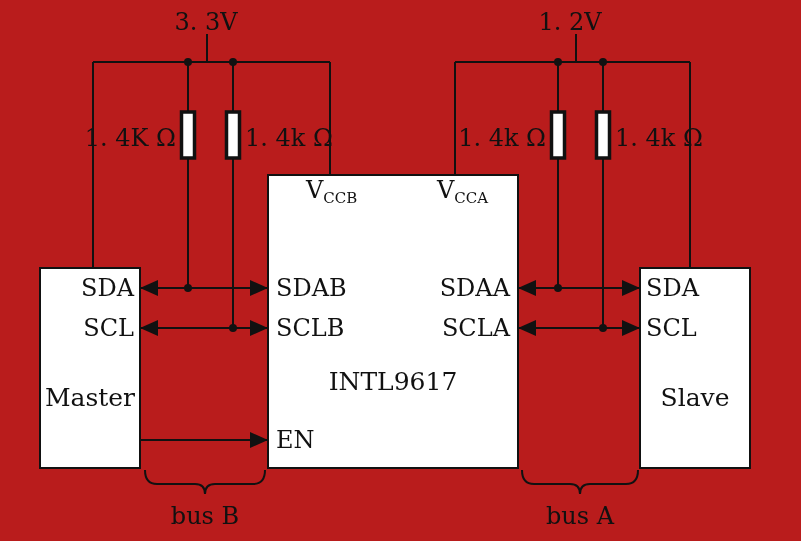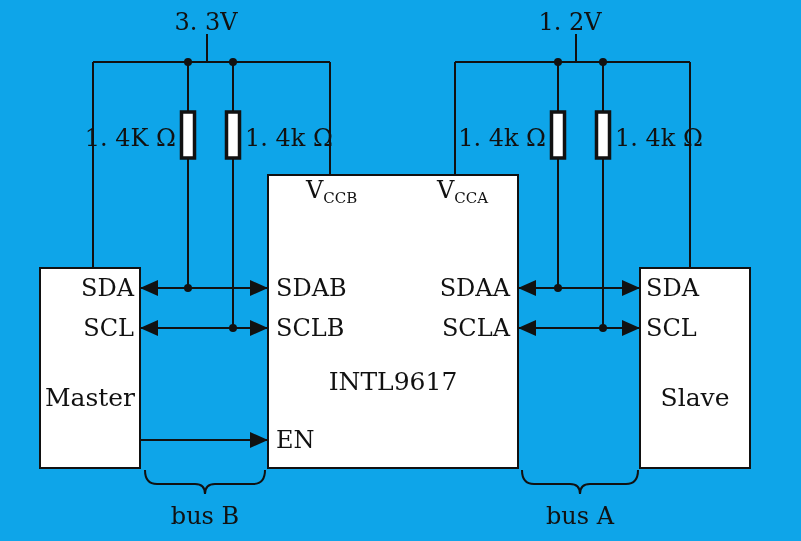--- a/index.html
+++ b/index.html
@@ -1,16 +1,16 @@
 <!DOCTYPE html>
 <html><head>
 <meta charset="utf-8">
 <style>
   html,body { margin:0; padding:0; background:#ffffff; }
-  .stage { width:801px; height:541px; background:#0ea5e9; position:relative; overflow:hidden; }
+  .stage { width:801px; height:541px; background:#b91c1c; position:relative; overflow:hidden; }
   svg { display:block; font-family:"DejaVu Serif","Liberation Serif",serif; }
   .wire line { stroke:#111; stroke-width:2; }
   path.brace { stroke:#111; stroke-width:2; fill:none; }
   rect.box { fill:#ffffff; stroke:#111; stroke-width:2; }
   rect.res { fill:#ffffff; stroke:#111; stroke-width:3.5; }
   circle.dot { fill:#111; stroke:none; }
   polygon.arrow { fill:#111; stroke:none; }
   text { fill:#111; font-size:24px; }
   text.title { font-size:25px; }
   tspan.sub { font-size:15px; }

